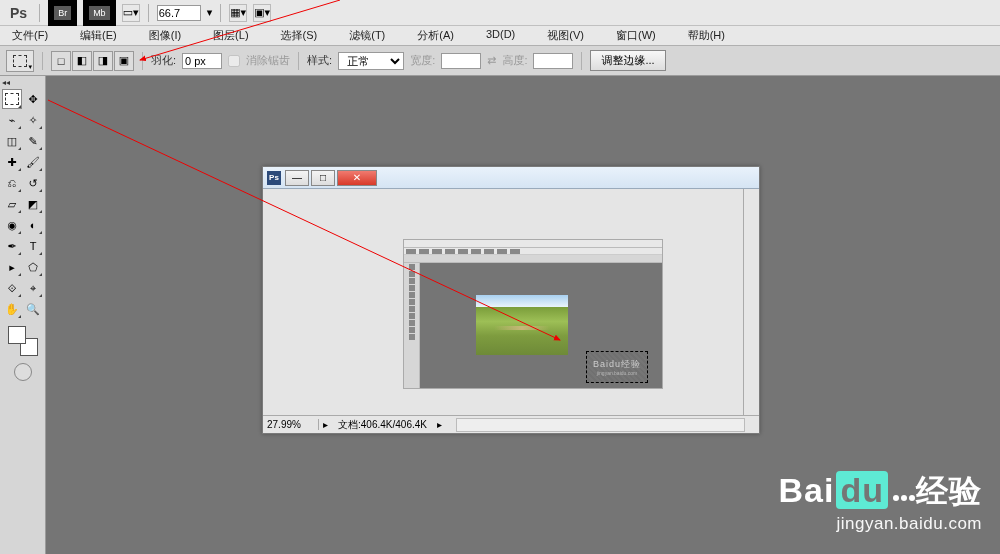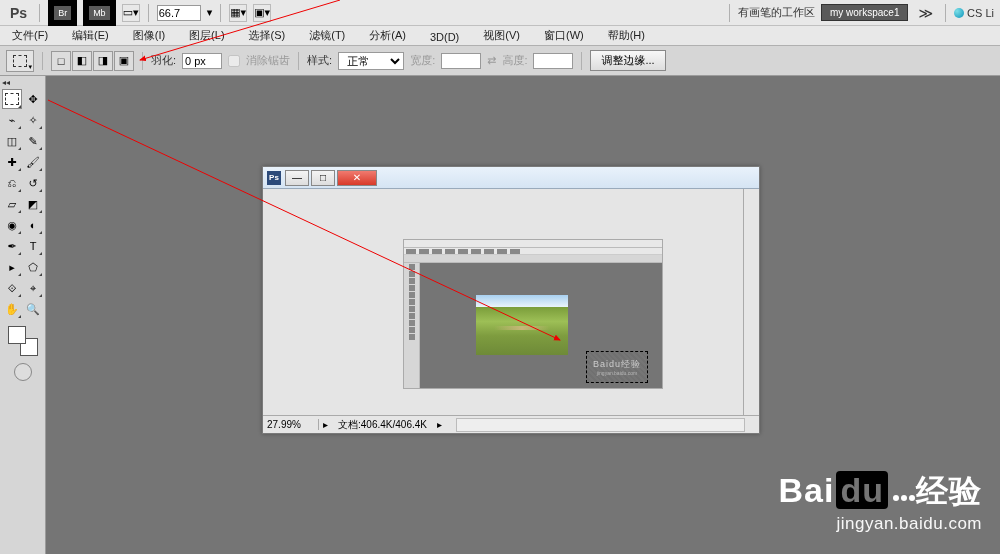--- a/index.html
+++ b/index.html
@@ -11,21 +11,21 @@
 .tb-input { width: 44px; font-size: 11px; padding: 1px; border: 1px solid #999; }
 .tb-icon { width: 18px; height: 18px; border: 1px solid #bbb; display: flex; align-items: center; justify-content: center; cursor: pointer; }
 .sep-v { width: 1px; height: 18px; background: #b0b0b0; margin: 0 2px; }
 .top-right { margin-left: auto; display: flex; align-items: center; gap: 6px; }
 .ws-label { font-size: 11px; color: #333; }
 .ws-btn { background: #5a5a5a; color: #fff; padding: 2px 8px; font-size: 10px; cursor: pointer; border: 1px solid #333; }
 .dbl-arrow { font-size: 14px; color: #333; padding: 0 4px; cursor: pointer; }
 .cs-live { display: flex; align-items: center; gap: 3px; font-size: 11px; color: #333; }
 .cs-dot { width: 10px; height: 10px; border-radius: 50%; background: radial-gradient(circle at 30% 30%, #7de0e8, #0b93ba); }
 
-.menu-bar { background: #e8e8e8; height: 20px; border-bottom: 1px solid #b0b0b0; display: flex; align-items: flex-end; padding: 0 4px; gap: 8px; }
+.menu-bar { background: #e8e8e8; height: 20px; border-bottom: 1px solid #b0b0b0; display: flex; align-items: flex-start; padding: 0 4px; gap: 16px; }
 .menu-item { padding: 2px 8px; font-size: 11px; cursor: pointer; color: #222; }
 
 .option-bar { background: #d6d6d6; height: 30px; border-bottom: 1px solid #9c9c9c; display: flex; align-items: center; padding: 0 6px; gap: 6px; }
 .opt-tool { width: 28px; height: 22px; border: 1px solid #999; display: flex; align-items: center; justify-content: center; cursor: pointer; background: #e4e4e4; position: relative; }
 .marquee-ic { width: 14px; height: 12px; border: 1px dashed #333; }
 .opt-mode { display: flex; gap: 1px; }
 .opt-mode-btn { width: 20px; height: 20px; border: 1px solid #999; background: #ddd; cursor: pointer; display: flex; align-items: center; justify-content: center; }
 .opt-label { font-size: 11px; color: #333; }
 .opt-field { width: 40px; font-size: 11px; padding: 1px 2px; border: 1px solid #999; background: #fff; }
 .opt-check { width: 12px; height: 12px; }
@@ -81,21 +81,21 @@
 
 .marq-sel { position: absolute; left: 166px; top: 88px; width: 62px; height: 32px; }
 .marq-inner { width: 100%; height: 100%; border: 1px dashed #000; background: repeating-linear-gradient(45deg, transparent, transparent 2px, rgba(0,0,0,0.04) 2px, rgba(0,0,0,0.04) 4px); position: relative; }
 .wm-text { position: absolute; width: 100%; text-align: center; font-size: 9px; color: #ccc; top: 6px; letter-spacing: 1px; }
 .wm-sub { position: absolute; width: 100%; text-align: center; font-size: 5px; color: #b8b8b8; top: 18px; }
 
 .arrows { position: absolute; top: 0; left: 0; pointer-events: none; z-index: 50; width: 1000px; height: 554px; }
 
 .watermark { position: absolute; right: 18px; bottom: 20px; text-align: right; color: #fff; z-index: 60; }
 .wm-logo { font-size: 34px; font-weight: bold; letter-spacing: 1px; }
-.wm-logo .du { background: #000000; color: #757575; border-radius: 4px; padding: 0 4px; margin: 0 2px; text-align: right; }
+.wm-logo .du { background: #5eead4; color: #757575; border-radius: 4px; padding: 0 4px; margin: 0 2px; text-align: right; }
 .wm-jy { font-size: 32px; font-weight: bold; }
 .wm-url { font-size: 17px; letter-spacing: 0.5px; opacity: 0.95; }
 .paw { display: inline-block; vertical-align: top; margin-left: 2px; }
 .paw span { display: inline-block; width: 6px; height: 6px; background: #fff; border-radius: 50%; margin: 0 1px; }
 
 svg line { stroke: #e00; stroke-width: 1; }
 .arrowhead { fill: #e00; }
 </style>
 </head>
 <body>
@@ -105,31 +105,20 @@
   <div class="sep-v"></div>
   <span class="tb-btn">Br</span>
   <span class="tb-btn">Mb</span>
   <span class="tb-icon">▭▾</span>
   <div class="sep-v"></div>
   <input class="tb-input" value="66.7" style="">
   <span>▾</span>
   <div class="sep-v"></div>
   <span class="tb-icon">▦▾</span>
   <span class="tb-icon">▣▾</span>
-  <div class="top-right">
-    <div class="sep-v"></div>
-    <span class="ws-label">有画笔的工作区</span>
-    <span class="ws-btn">my workspace1</span>
-    <span class="dbl-arrow">≫</span>
-    <div class="sep-v"></div>
-    <div class="cs-live">
-      <span class="cs-dot"></span>
-      <span>CS Li</span>
-    </div>
-  </div>
 </div>
 
 <div class="menu-bar">
   <span class="menu-item">文件(F)</span>
   <span class="menu-item">编辑(E)</span>
   <span class="menu-item">图像(I)</span>
   <span class="menu-item">图层(L)</span>
   <span class="menu-item">选择(S)</span>
   <span class="menu-item">滤镜(T)</span>
   <span class="menu-item">分析(A)</span>

